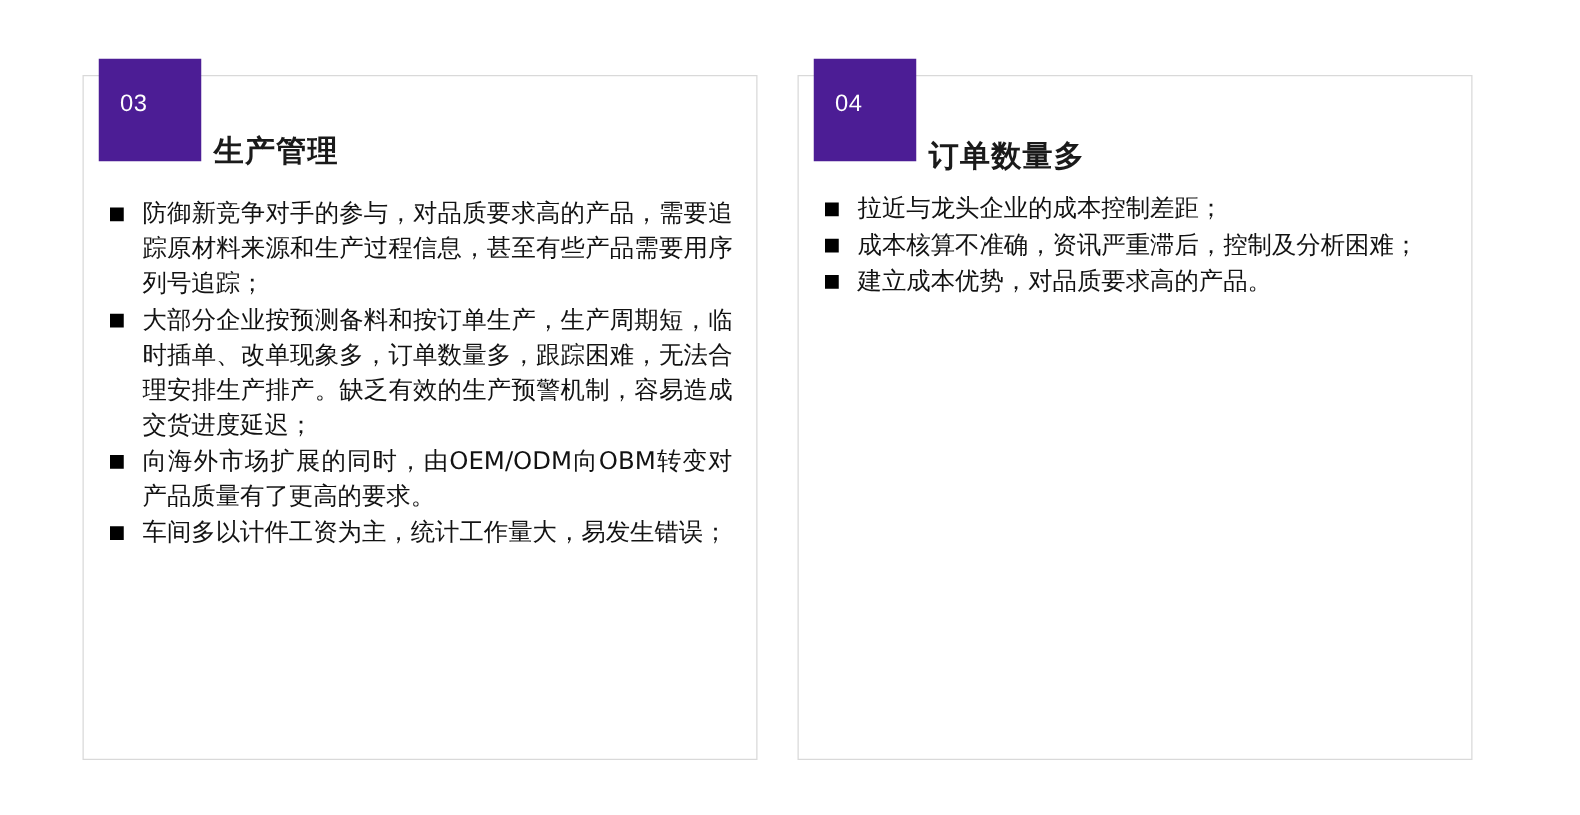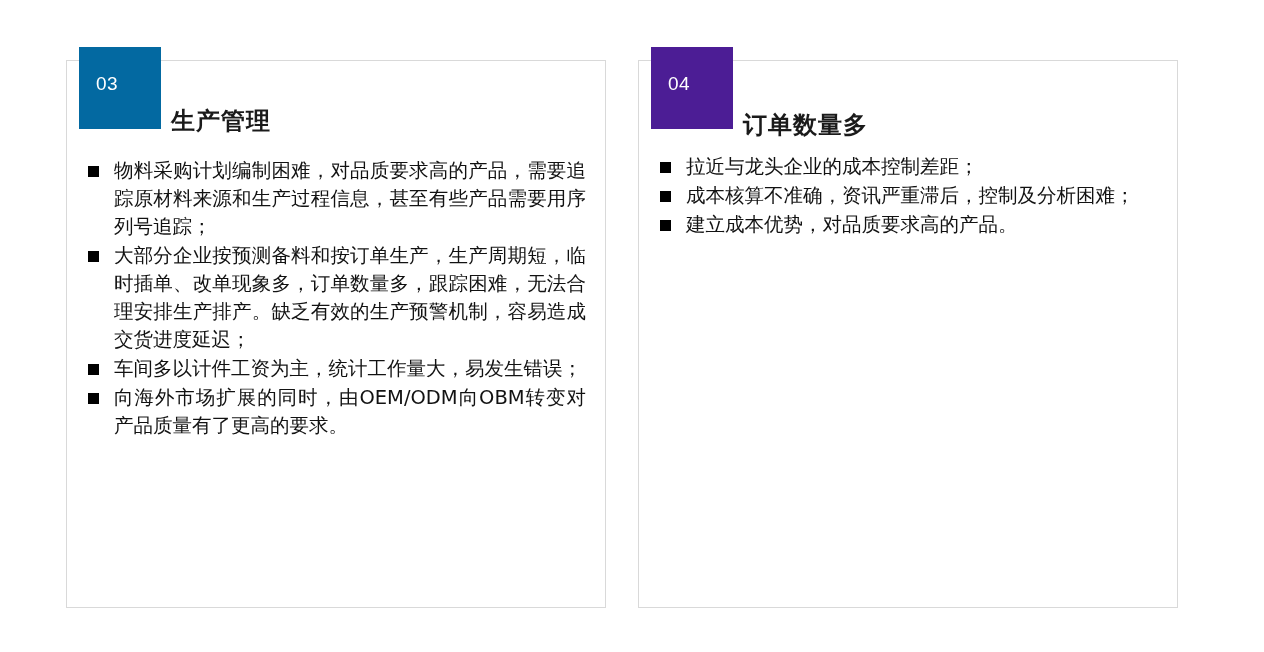--- a/index.html
+++ b/index.html
@@ -105,40 +105,40 @@
     display: block;
   }
 </style>
 </head>
 <body>
 
 <div class="slide">
   <div class="panels">
 
     <div class="panel panel-left">
-      <div class="badge" style="background: #0369a1;">
+      <div class="badge" style="background: #4c1d95;">
         <span class="badge-num">03</span>
       </div>
       <div class="panel-title">生产管理</div>
       <ul class="bullets">
         <li class="bullet">
           <span class="marker"></span>
-          <span class="bullet-text">物料采购计划编制困难，对品质要求高的产品，需要追踪原材料来源和生产过程信息，甚至有些产品需要用序列号追踪；</span>
+          <span class="bullet-text">防御新竞争对手的参与，对品质要求高的产品，需要追踪原材料来源和生产过程信息，甚至有些产品需要用序列号追踪；</span>
         </li>
         <li class="bullet">
           <span class="marker"></span>
           <span class="bullet-text">大部分企业按预测备料和按订单生产，生产周期短，临时插单、改单现象多，订单数量多，跟踪困难，无法合理安排生产排产。缺乏有效的生产预警机制，容易造成交货进度延迟；</span>
         </li>
         <li class="bullet">
           <span class="marker"></span>
-          <span class="bullet-text">车间多以计件工资为主，统计工作量大，易发生错误；</span>
+          <span class="bullet-text">向海外市场扩展的同时，由OEM/ODM向OBM转变对产品质量有了更高的要求。</span>
         </li>
         <li class="bullet">
           <span class="marker"></span>
-          <span class="bullet-text">向海外市场扩展的同时，由OEM/ODM向OBM转变对产品质量有了更高的要求。</span>
+          <span class="bullet-text">车间多以计件工资为主，统计工作量大，易发生错误；</span>
         </li>
       </ul>
     </div>
 
     <div class="panel panel-right">
       <div class="badge badge-right" style="background: #4c1d95;">
         <span class="badge-num">04</span>
       </div>
       <div class="panel-title panel-title-right">订单数量多</div>
       <ul class="bullets bullets-right">

